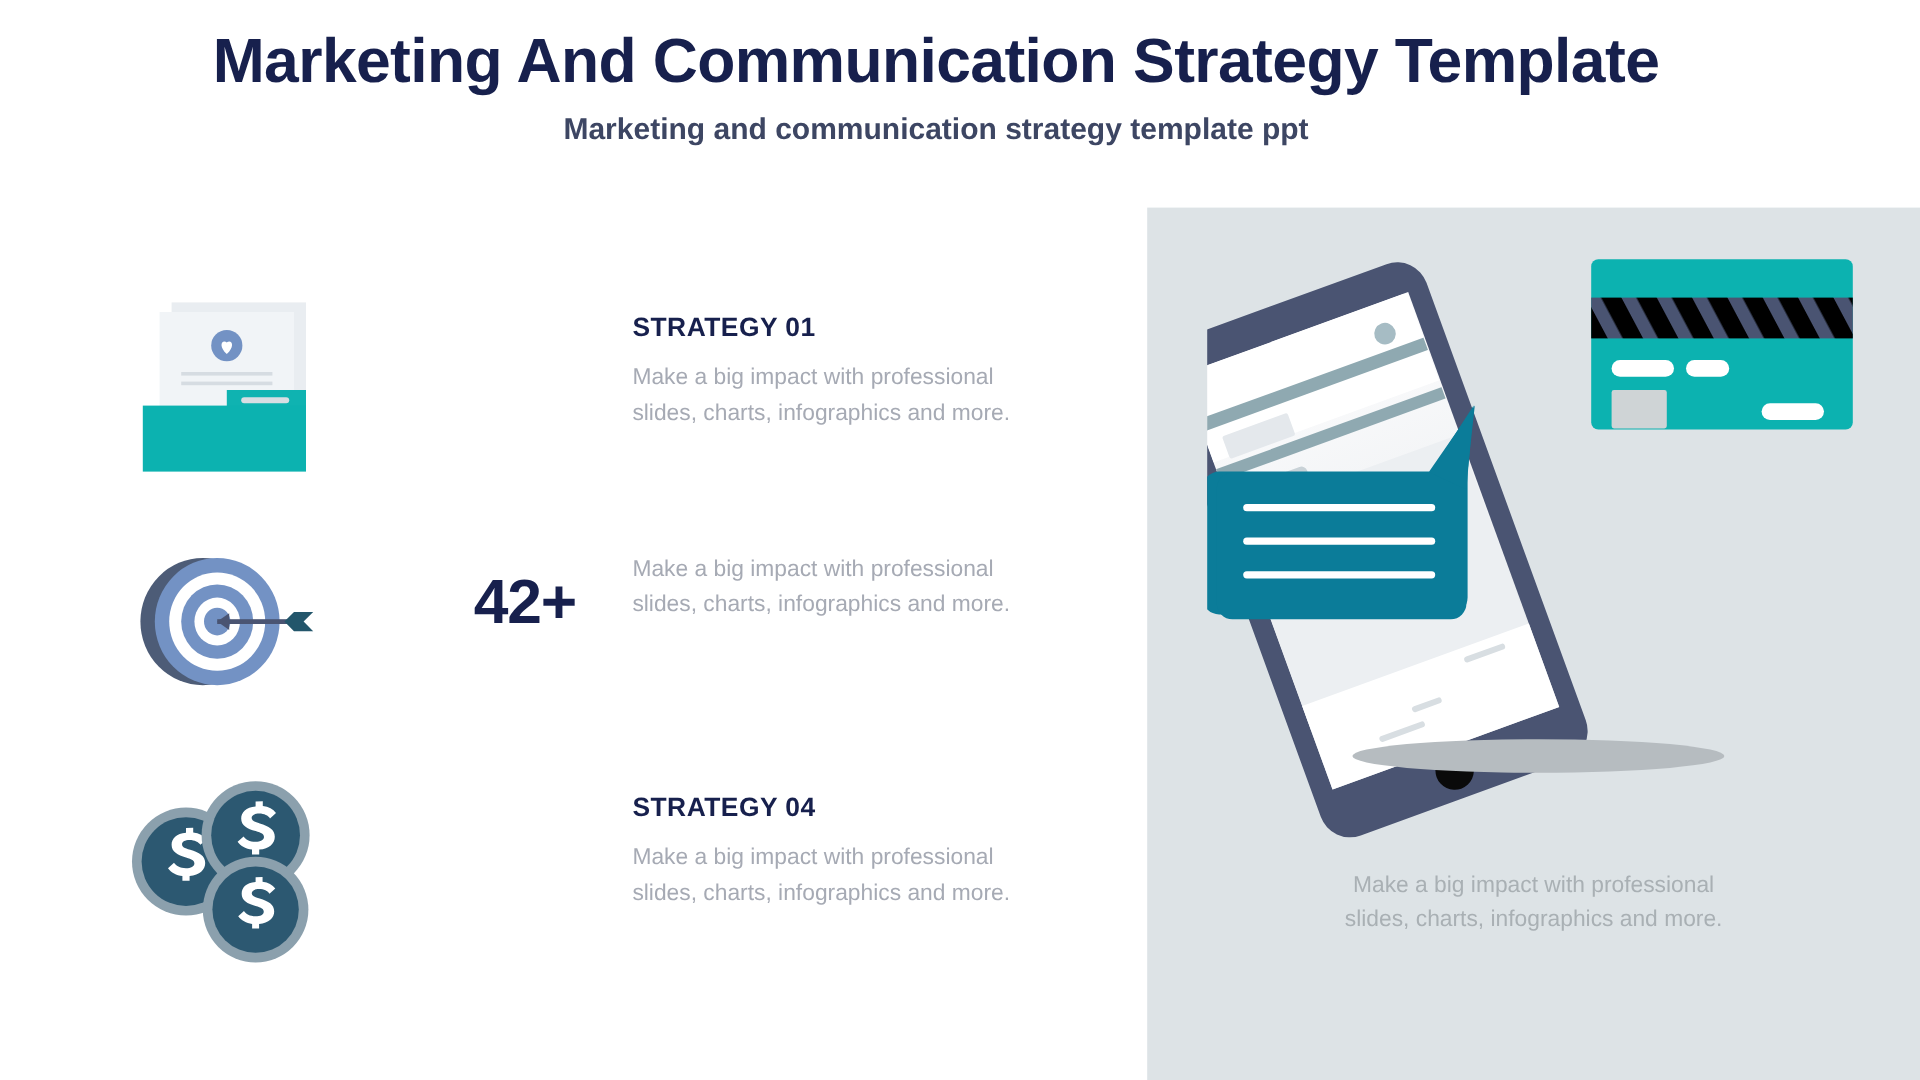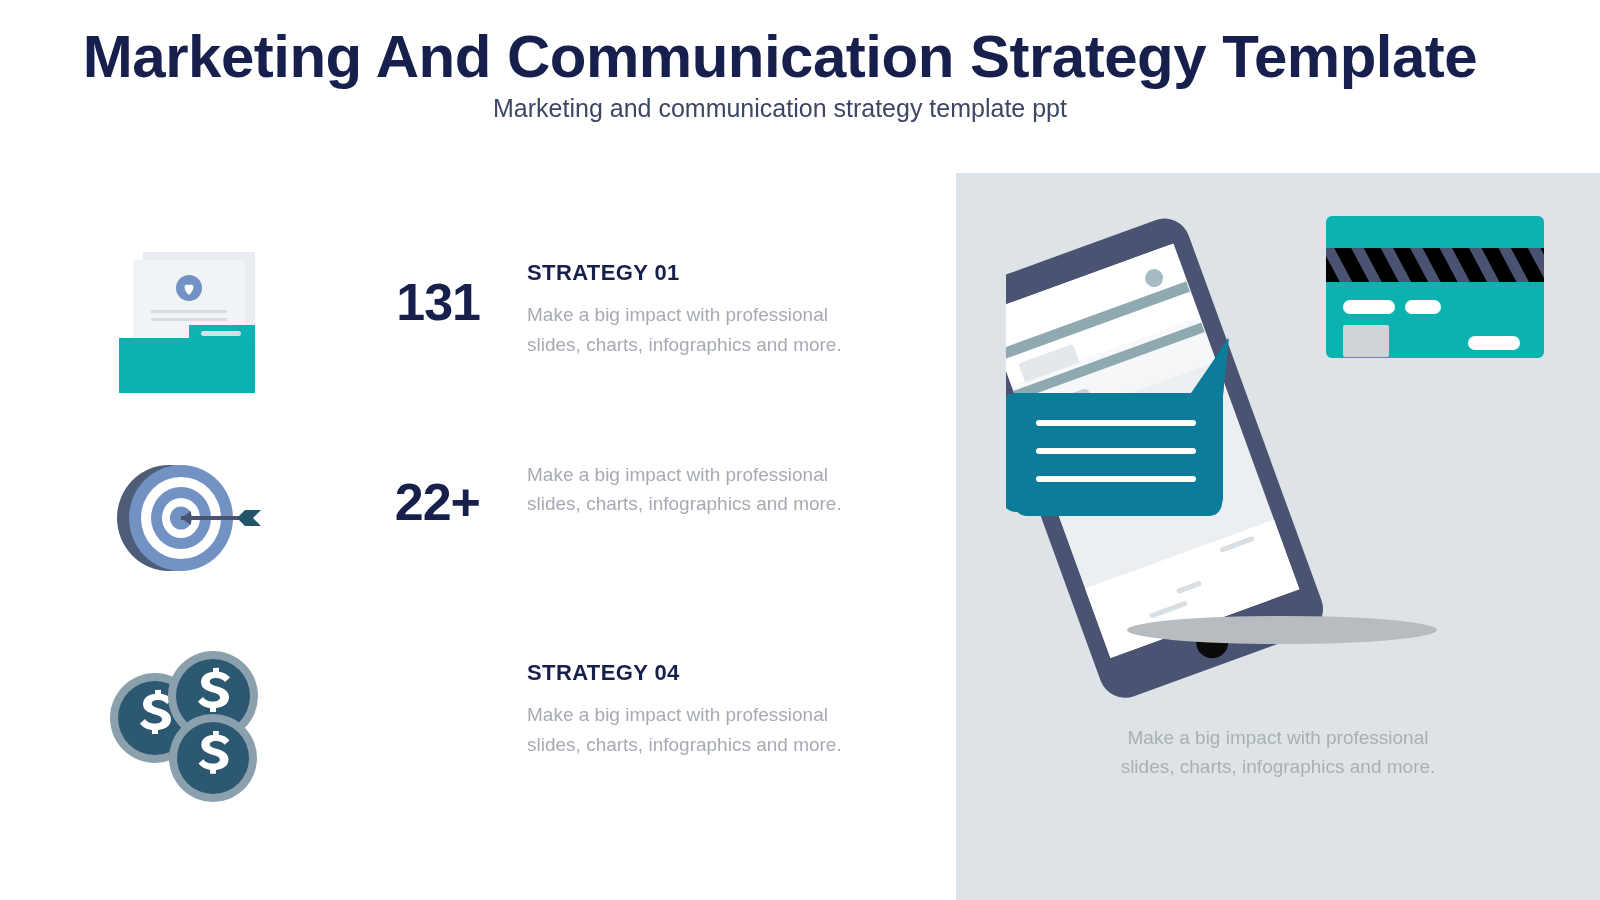--- a/index.html
+++ b/index.html
@@ -16,35 +16,35 @@
     -webkit-font-smoothing: antialiased;
   }
 
   
   #page-title {
     position: absolute;
     left: 0;
     top: 22px;
     width: 1560px;
     text-align: center;
-    font-size: 60px;
+    font-size: 52px;
     font-weight: 700;
     letter-spacing: -0.5px;
     color: #17204d;
     line-height: 1.15;
     white-space: nowrap;
   }
   #page-subtitle {
     position: absolute;
     left: 0;
     top: 92px;
     width: 1560px;
     text-align: center;
     font-size: 25px;
-    font-weight: 400;
+    font-weight: 700;
     color: #3d4663;
     line-height: 1.3;
   }
 
   
   #strategy-list {
     position: absolute;
     left: 95px;
     top: 230px;
     width: 830px;
@@ -137,21 +137,20 @@
         <rect x="28" y="30" width="112" height="86" fill="#f1f4f7"></rect>
         <circle cx="84" cy="58" r="13" fill="#7392c4"></circle>
         <path d="M84 65 C78 59.5 79 54.5 82 54.5 C83.4 54.5 84 55.5 84 55.5 C84 55.5 84.6 54.5 86 54.5 C89 54.5 90 59.5 84 65 Z" fill="#ffffff"></path>
         <rect x="46" y="80" width="76" height="3" fill="#d6dce2"></rect>
         <rect x="46" y="88" width="76" height="3" fill="#d6dce2"></rect>
         <rect x="84" y="95" width="66" height="53" fill="#0fb3b1"></rect>
         <rect x="96" y="101" width="40" height="5" rx="2.5" fill="#d8dee3"></rect>
         <rect x="14" y="108" width="136" height="55" fill="#0cb2b0"></rect>
       </svg>
     </div>
-    <div class="strategy-stat">131</div>
     <div class="strategy-body">
       <div class="strategy-name">STRATEGY 01</div>
       <div class="strategy-desc">
         <span>Make a big impact with professional</span><br>
         <span>slides, charts, infographics and more.</span>
       </div>
     </div>
   </div>
 
   <div class="strategy-row">
@@ -161,21 +160,21 @@
         <ellipse cx="76" cy="88" rx="52" ry="53" fill="#7392c4"></ellipse>
         <ellipse cx="76" cy="88" rx="40" ry="41" fill="#ffffff"></ellipse>
         <ellipse cx="76" cy="88" rx="30" ry="31" fill="#7392c4"></ellipse>
         <ellipse cx="76" cy="88" rx="19" ry="20" fill="#ffffff"></ellipse>
         <ellipse cx="76" cy="88" rx="11" ry="11.5" fill="#7392c4"></ellipse>
         <rect x="76" y="86" width="70" height="4" fill="#4a5472"></rect>
         <path d="M76 88 L86 81 L86 95 Z" fill="#4a5472"></path>
         <path d="M140 80 L156 80 L148 88 L156 96 L140 96 L132 88 Z" fill="#23566b"></path>
       </svg>
     </div>
-    <div class="strategy-stat">22+</div>
+    <div class="strategy-stat">42+</div>
     <div class="strategy-body">
       <div class="strategy-desc">
         <span>Make a big impact with professional</span><br>
         <span>slides, charts, infographics and more.</span>
       </div>
     </div>
   </div>
 
   <div class="strategy-row">
     <div class="strategy-icon">

